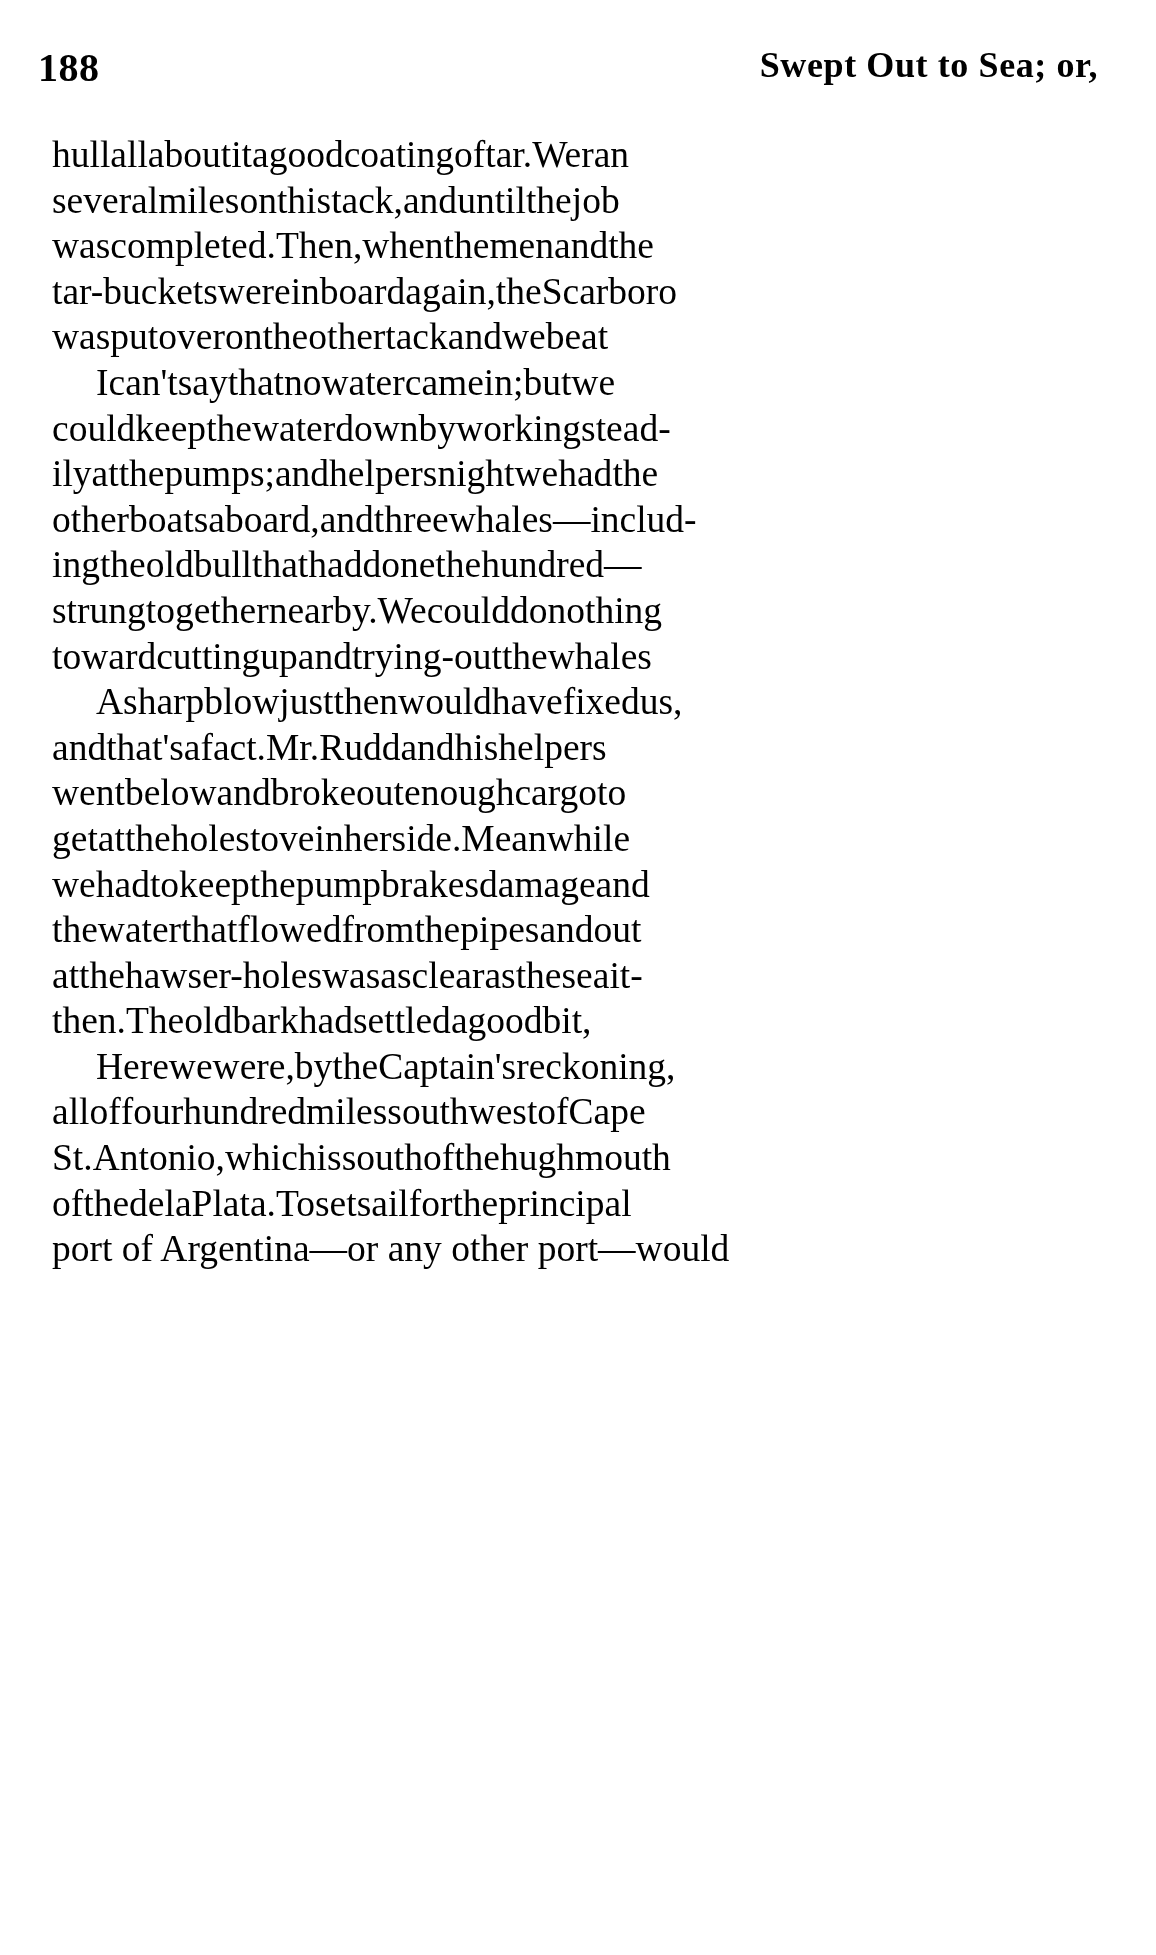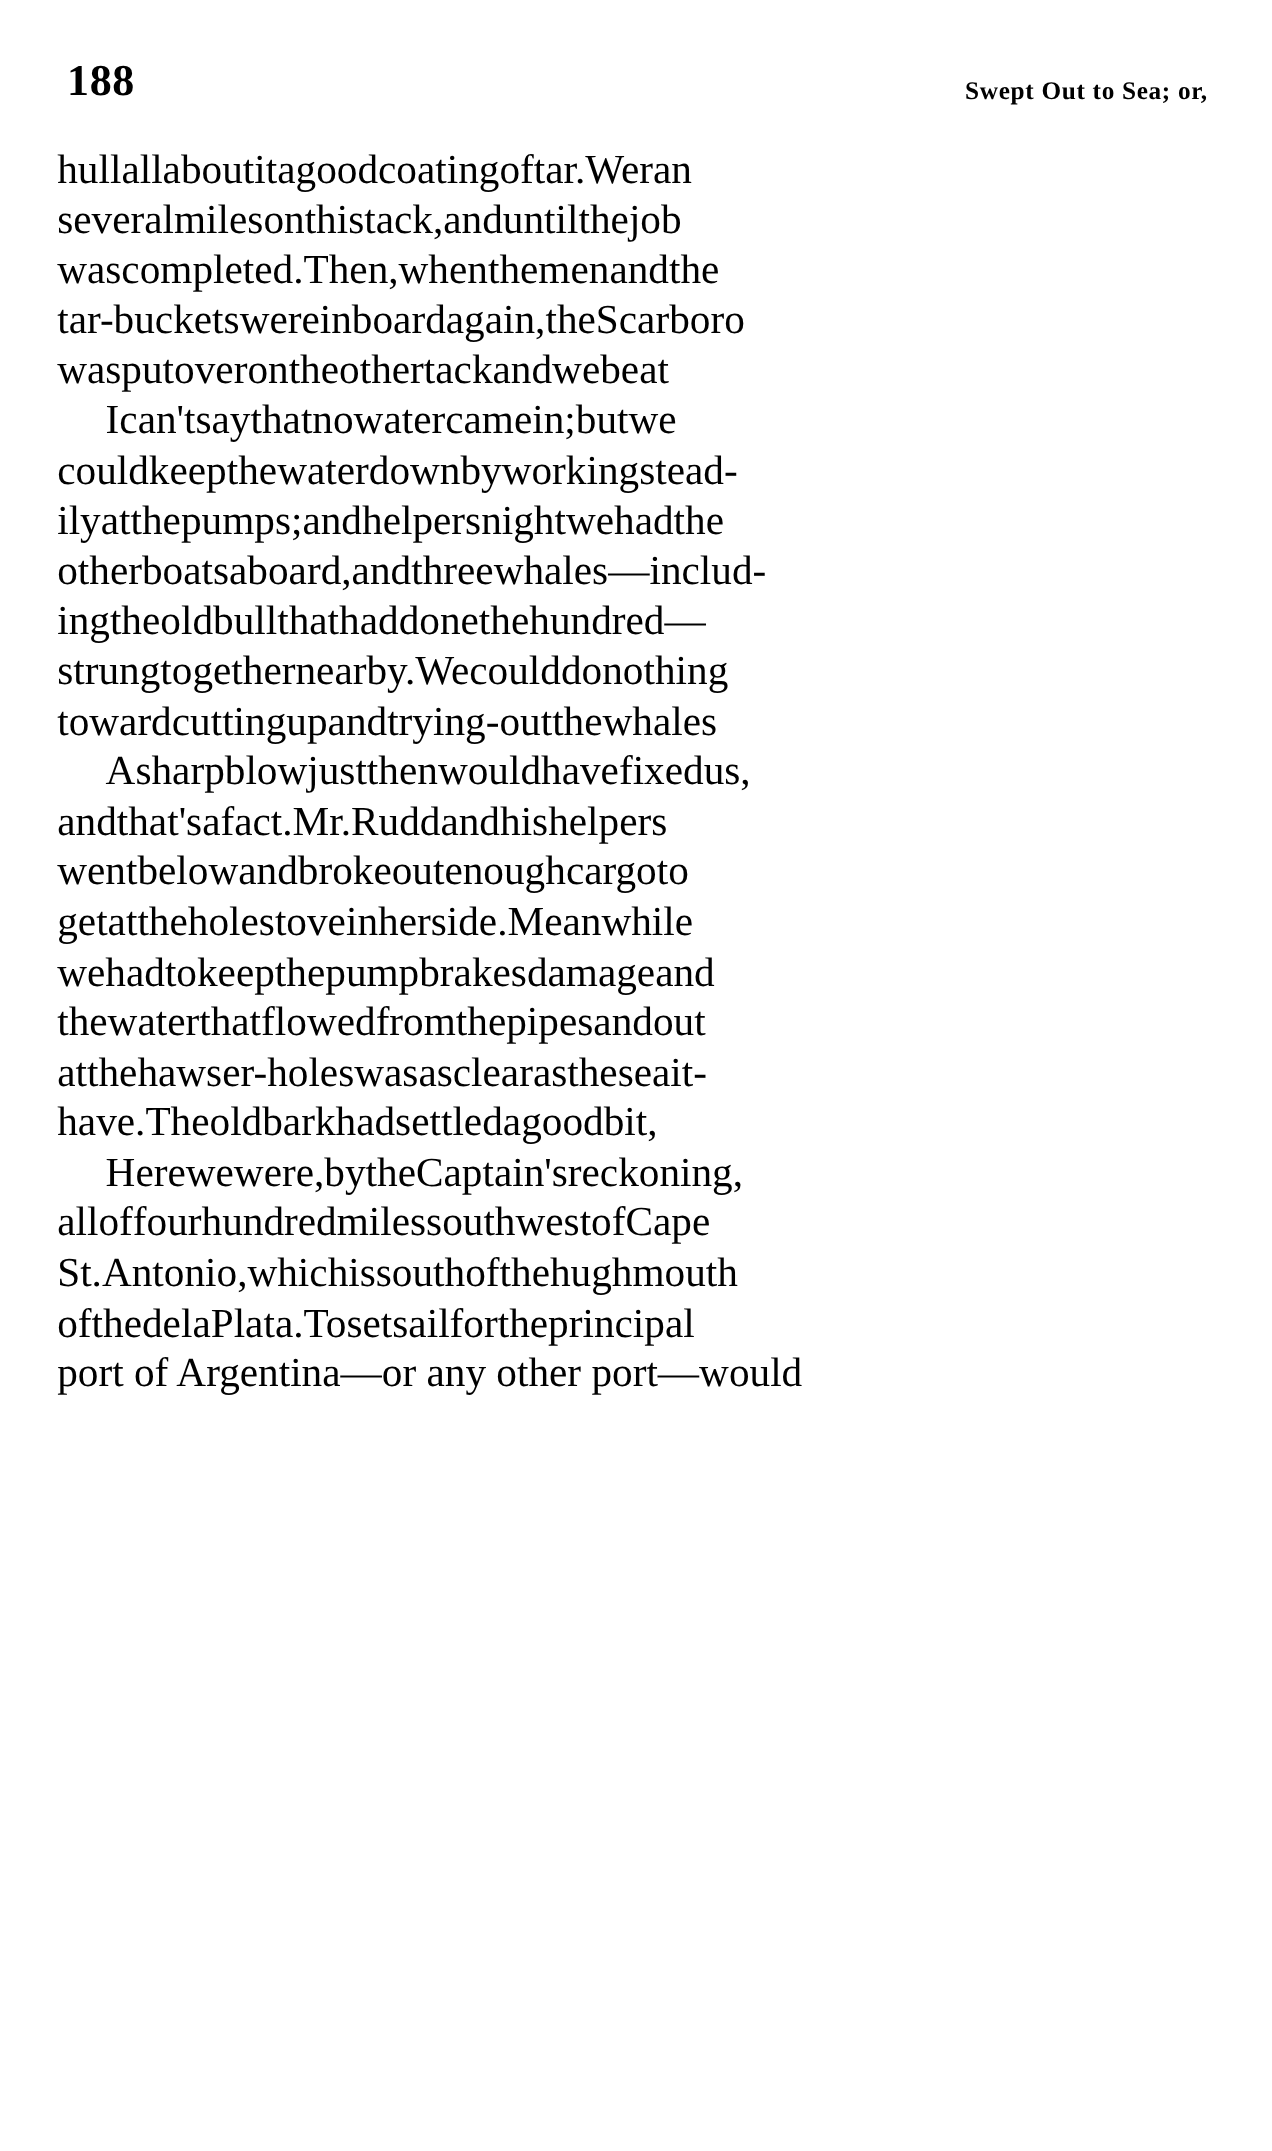--- a/index.html
+++ b/index.html
@@ -17,37 +17,37 @@
   .page {
     position: relative;
     width: 1156px;
     height: 1955px;
     box-sizing: border-box;
     padding: 0;
   }
   .header {
     position: absolute;
     top: 44px;
-    left: 61px;
+    left: 38px;
     right: 52px;
     height: 52px;
     display: flex;
-    align-items: flex-end;
+    align-items: flex-start;
     justify-content: space-between;
   }
   .folio {
     font-family: "Liberation Serif", serif;
     font-weight: bold;
     font-size: 40px;
     letter-spacing: 0.5px;
   }
   .running-title {
     font-family: "Liberation Serif", serif;
     font-weight: bold;
-    font-size: 23px;
+    font-size: 36px;
     letter-spacing: 0.6px;
     padding-right: 6px;
   }
   .body-text {
     position: absolute;
     top: 132px;
     left: 52px;
     width: 1052px;
   }
   .para {
@@ -288,21 +288,21 @@
           <span>hawser-holes</span>
           <span>was</span>
           <span>as</span>
           <span>clear</span>
           <span>as</span>
           <span>the</span>
           <span>sea</span>
           <span>it-</span>
         </span>
         <span class="line justify">
-          <span>have.</span>
+          <span>then.</span>
           <span>The</span>
           <span>old</span>
           <span>bark</span>
           <span>had</span>
           <span>settled</span>
           <span>a</span>
           <span>good</span>
           <span>bit,</span>
         </span>
       </p>

